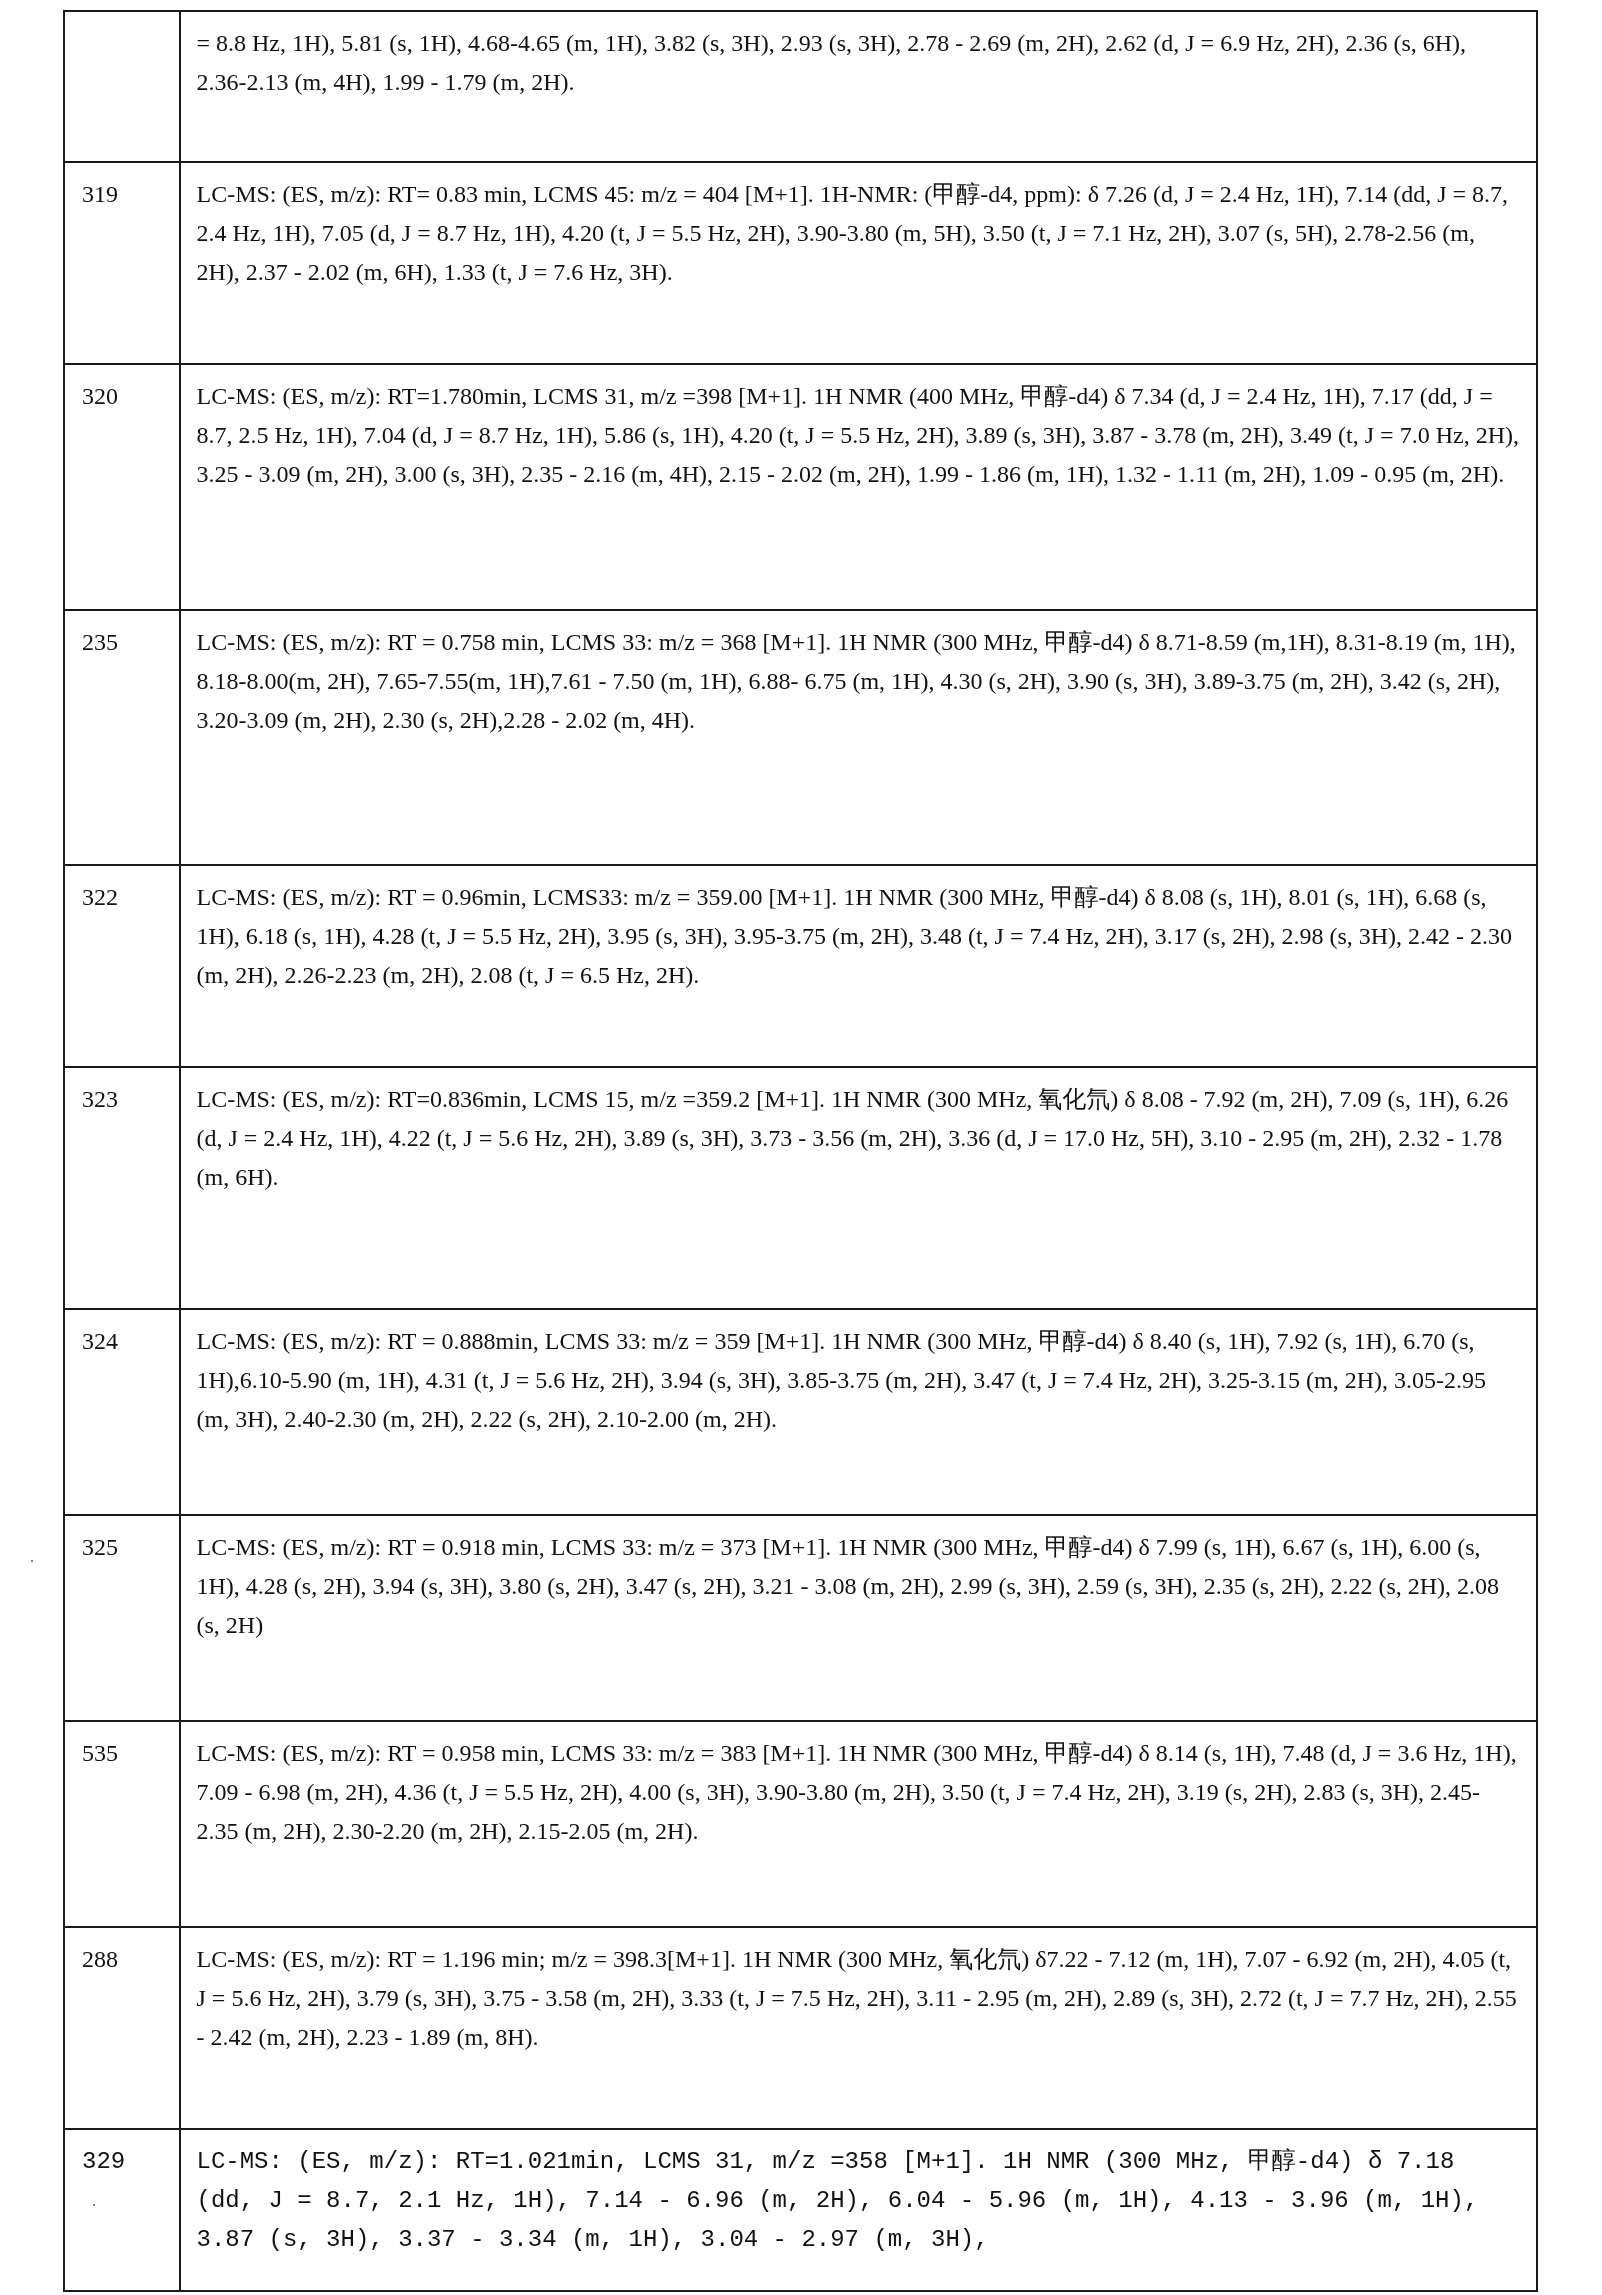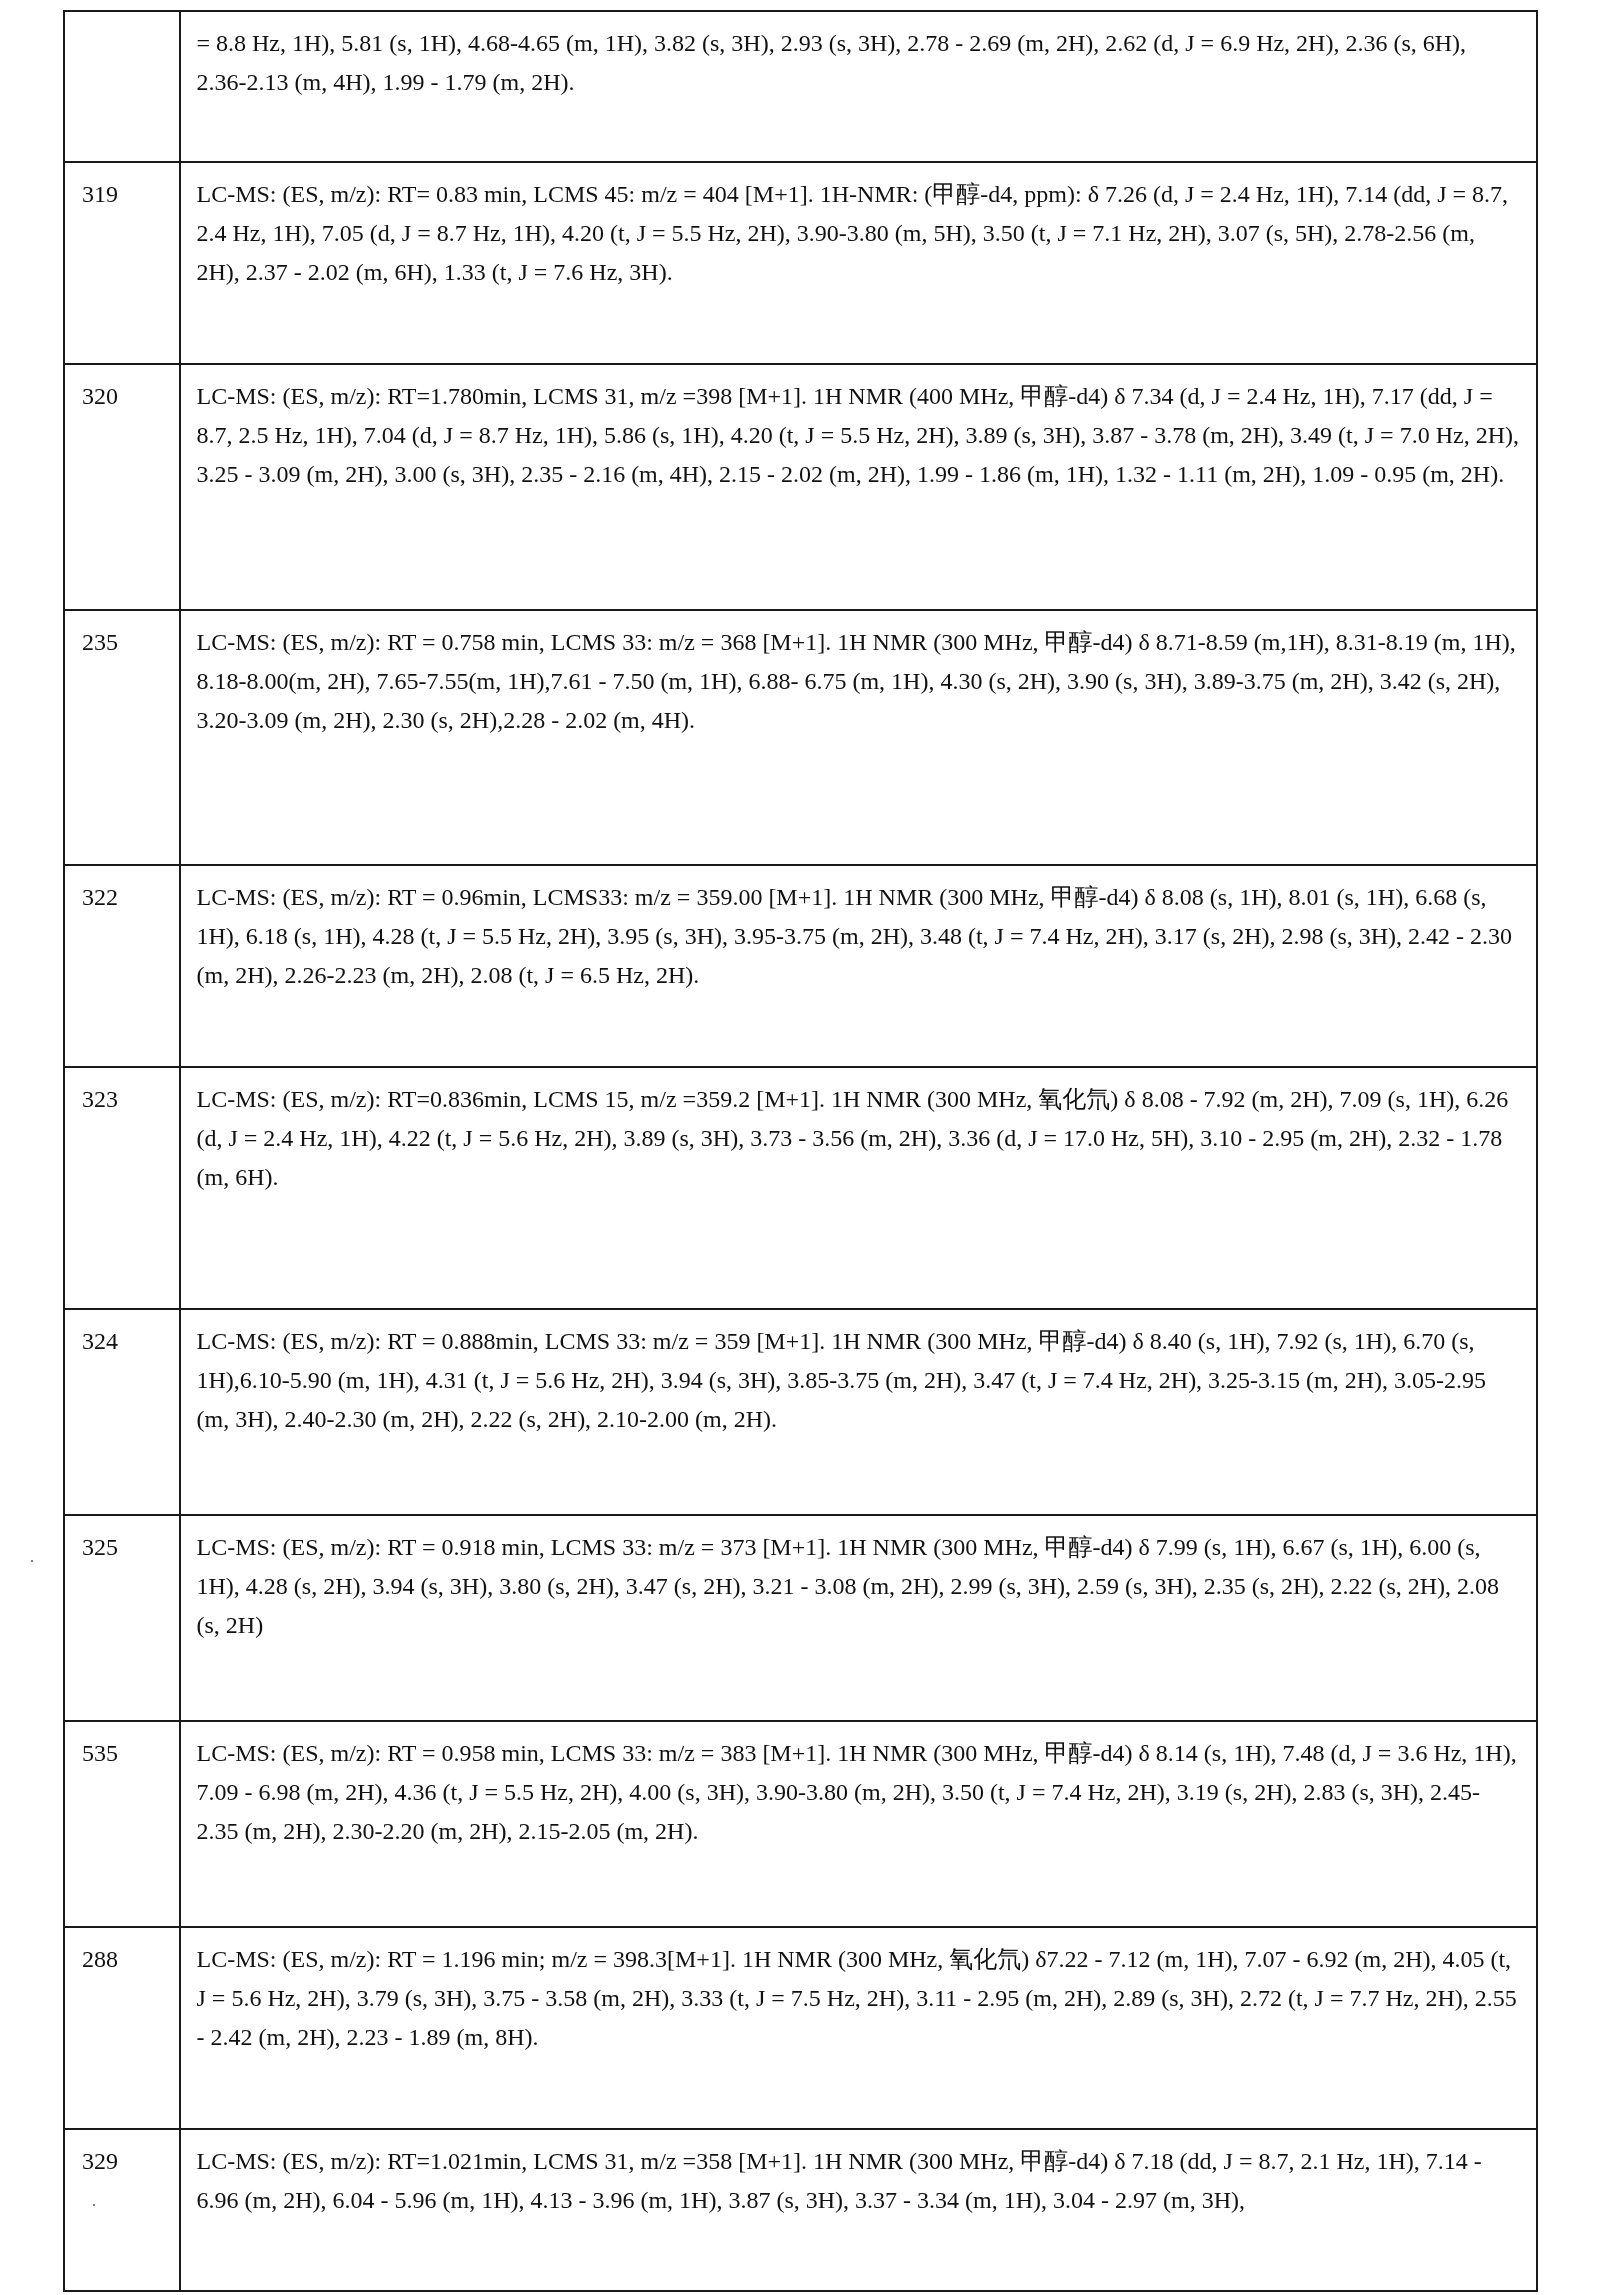--- a/index.html
+++ b/index.html
@@ -20,21 +20,21 @@
   tr.r-cont td { height: 151px; }
   tr.r-319 td { height: 202px; }
   tr.r-320 td { height: 246px; }
   tr.r-321 td { height: 255px; }
   tr.r-322 td { height: 202px; }
   tr.r-323 td { height: 242px; }
   tr.r-324 td { height: 206px; }
   tr.r-325 td { height: 206px; }
   tr.r-326 td { height: 206px; }
   tr.r-328 td { height: 202px; }
-  tr.r-329 td { height: 162px; }
+  tr.r-329 td { height: 162px; font-family: Liberation Mono, monospace; }
   .dot { position: absolute; width: 2.3px; height: 2.3px; background: #555; border-radius: 50%; }
 </style>
 </head>
 <body>
 
 <div class="page">
   <table class="data">
     <tbody>
       <tr class="r-cont">
         <td class="idcol"></td>

